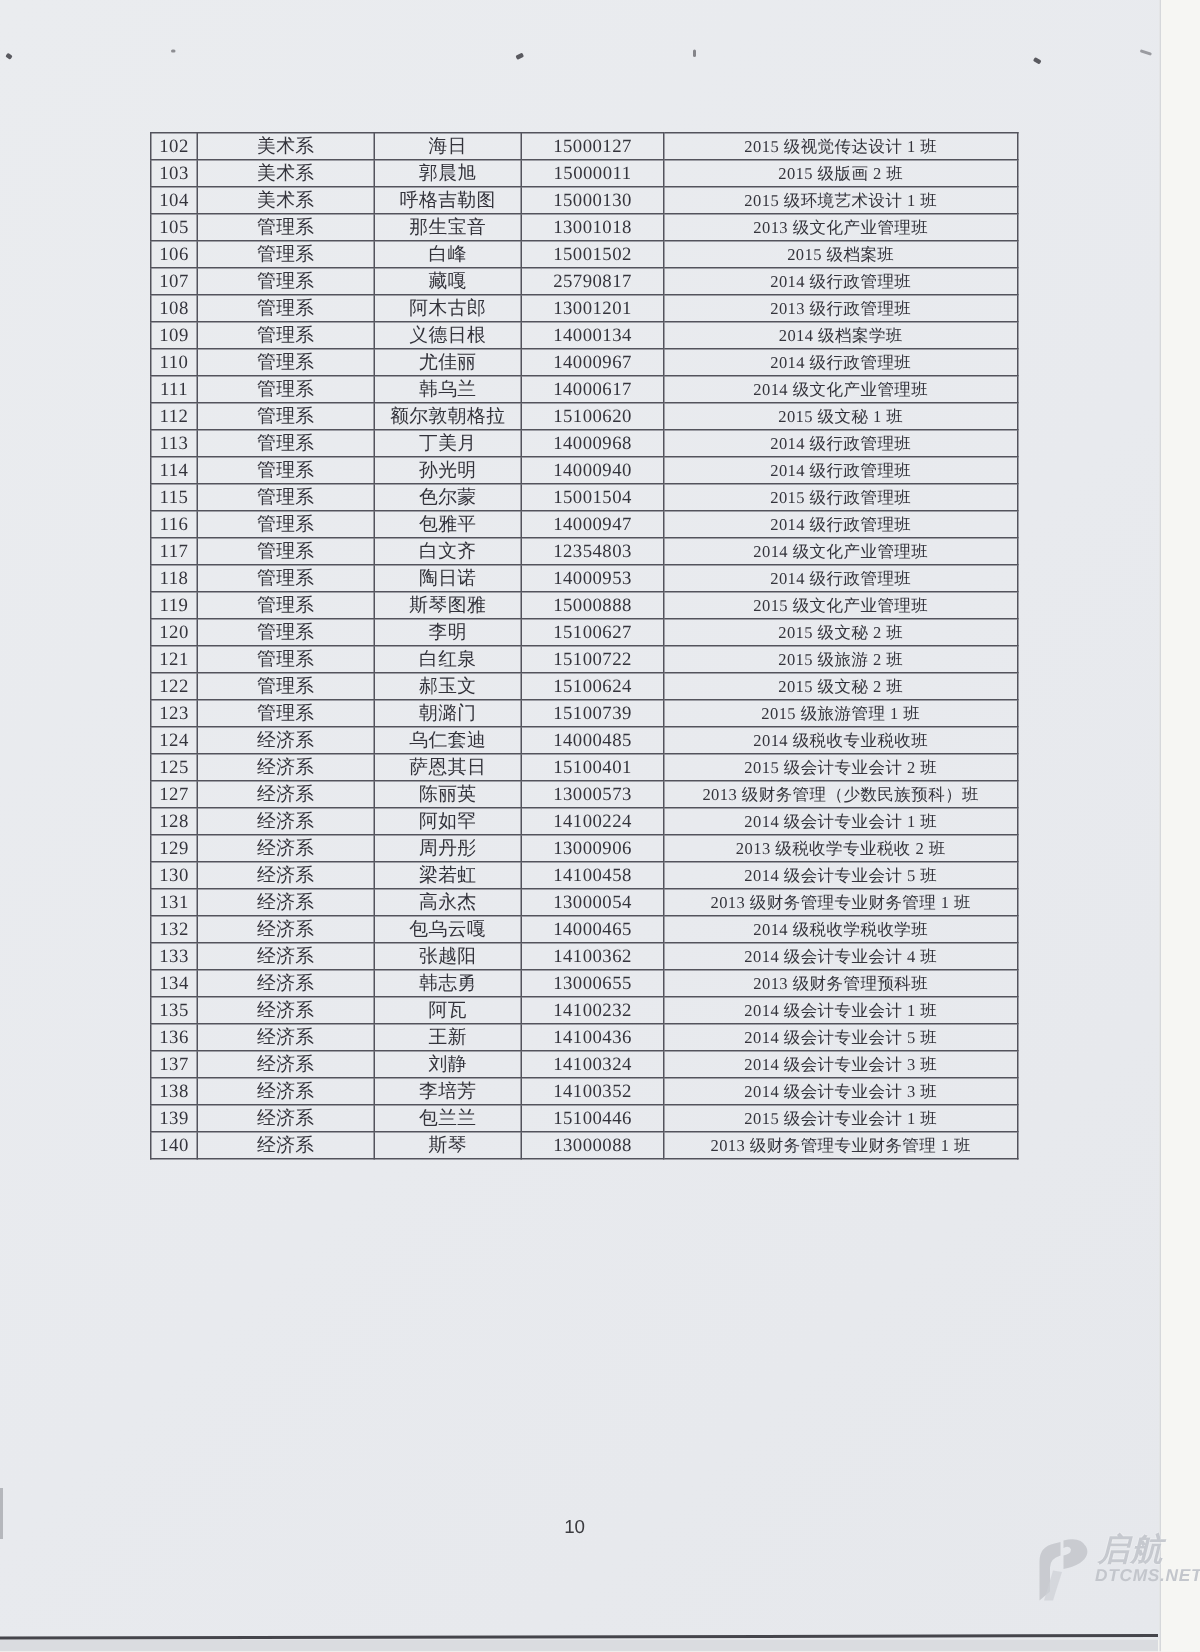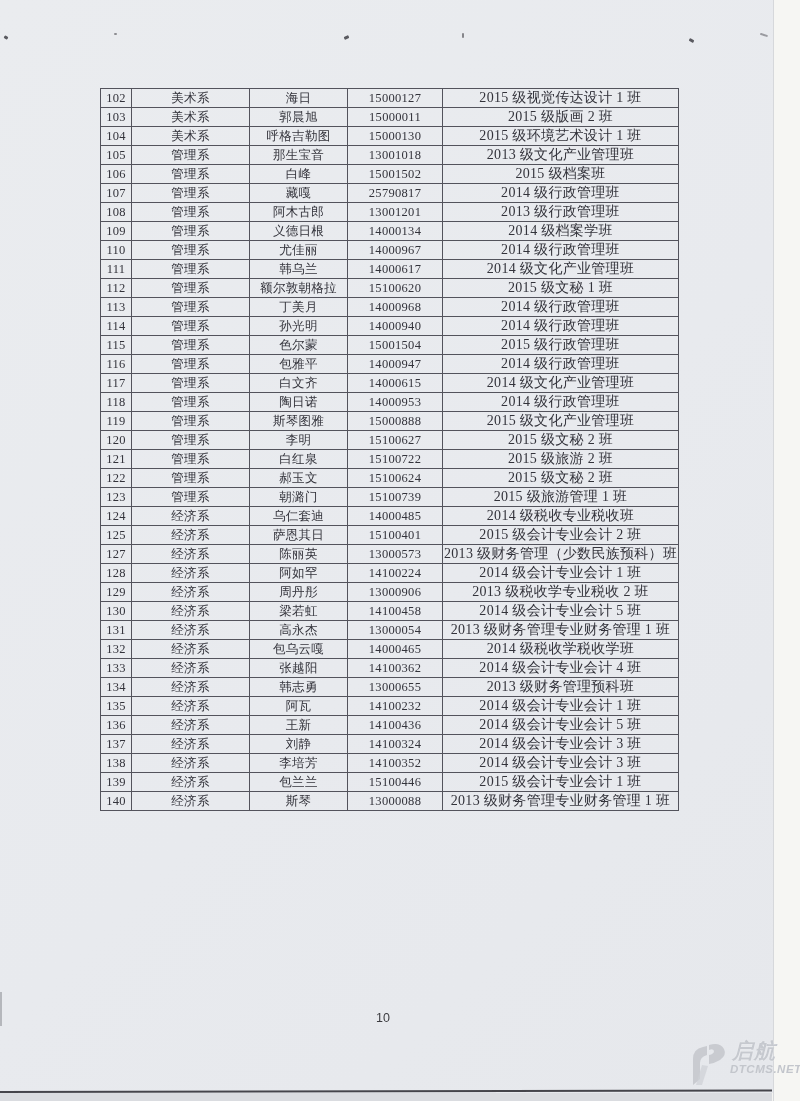--- a/index.html
+++ b/index.html
@@ -43,30 +43,30 @@
     border-collapse:collapse;table-layout:fixed;
     font-size:12.5px;color:#33333b;
   }
   table.roster td{
     border:1px solid #53535c;
     text-align:center;vertical-align:middle;
     padding:0 1px;white-space:nowrap;overflow:hidden;
     letter-spacing:.3px;
   }
   table.roster{border:1.5px solid #43434a;}
-  td.col-4{font-size:14px;}
+  td.col-4{font-size:11px;}
   
   .page-number{
     position:absolute;left:370px;top:1011px;width:20px;text-align:right;
     font-size:12.5px;color:#3c3c40;
     font-family:"Liberation Sans","DejaVu Sans",sans-serif;
   }
   
   .watermark{
-    position:absolute;right:4px;bottom:8px;width:110px;height:58px;
+    position:absolute;right:4px;bottom:26px;width:110px;height:58px;
     color:#c2c5cb;
   }
   .wm-logo{position:absolute;left:0;top:6px;width:44px;height:46px;}
   .wm-brand{
     position:absolute;left:46px;top:2px;
     font-size:21px;font-weight:bold;font-style:italic;
     letter-spacing:1px;color:#c6c9cf;
     text-shadow:0 0 1px #ffffff;
   }
   .wm-site{
@@ -199,21 +199,21 @@
           <td class="col-0">116</td>
           <td class="col-1">管理系</td>
           <td class="col-2">包雅平</td>
           <td class="col-3">14000947</td>
           <td class="col-4">2014 级行政管理班</td>
         </tr>
         <tr>
           <td class="col-0">117</td>
           <td class="col-1">管理系</td>
           <td class="col-2">白文齐</td>
-          <td class="col-3">14000615</td>
+          <td class="col-3">12354803</td>
           <td class="col-4">2014 级文化产业管理班</td>
         </tr>
         <tr>
           <td class="col-0">118</td>
           <td class="col-1">管理系</td>
           <td class="col-2">陶日诺</td>
           <td class="col-3">14000953</td>
           <td class="col-4">2014 级行政管理班</td>
         </tr>
         <tr>

